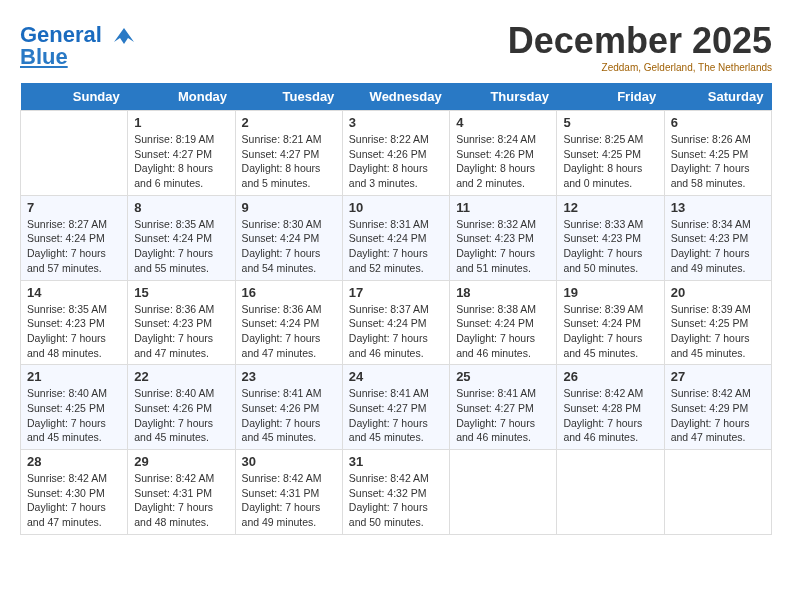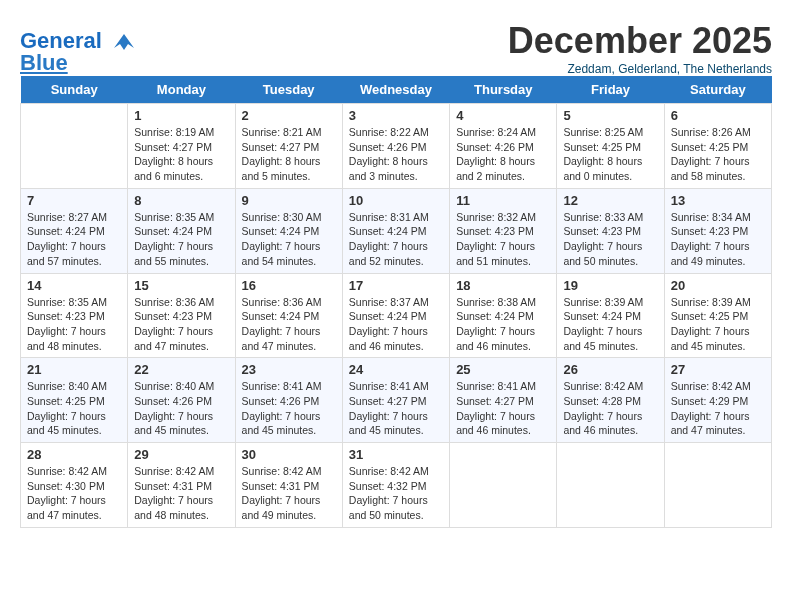--- a/index.html
+++ b/index.html
@@ -6,47 +6,48 @@
     body {
       font-family: Arial, sans-serif;
       background: #fff;
       width: 792px;
       min-height: 612px;
       padding: 20px;
     }
     .header {
       display: flex;
       justify-content: space-between;
-      align-items: flex-end;
+      align-items: center;
+      margin-bottom: 10px;
     }
     .logo {
       display: flex;
       align-items: center;
     }
     .title-block {
       text-align: right;
     }
     .main-title {
       font-size: 36px;
       font-weight: bold;
       color: #333;
     }
     .subtitle {
-      font-size: 12px;
-      color: #0c4a6e;
+      font-size: 10px;
+      color: #a16207;
     }
     table {
       width: 100%;
       border-collapse: collapse;
       font-size: 11px;
     }
     .day-header {
       background-color: #2979c5;
       color: white;
-      text-align: center;
+      text-align: right;
       padding: 6px 8px;
       font-size: 13px;
       font-weight: bold;
     }
     td {
       border: 1px solid #ddd;
       vertical-align: top;
       padding: 4px 6px;
       width: 14.28%;
       height: 80px;

